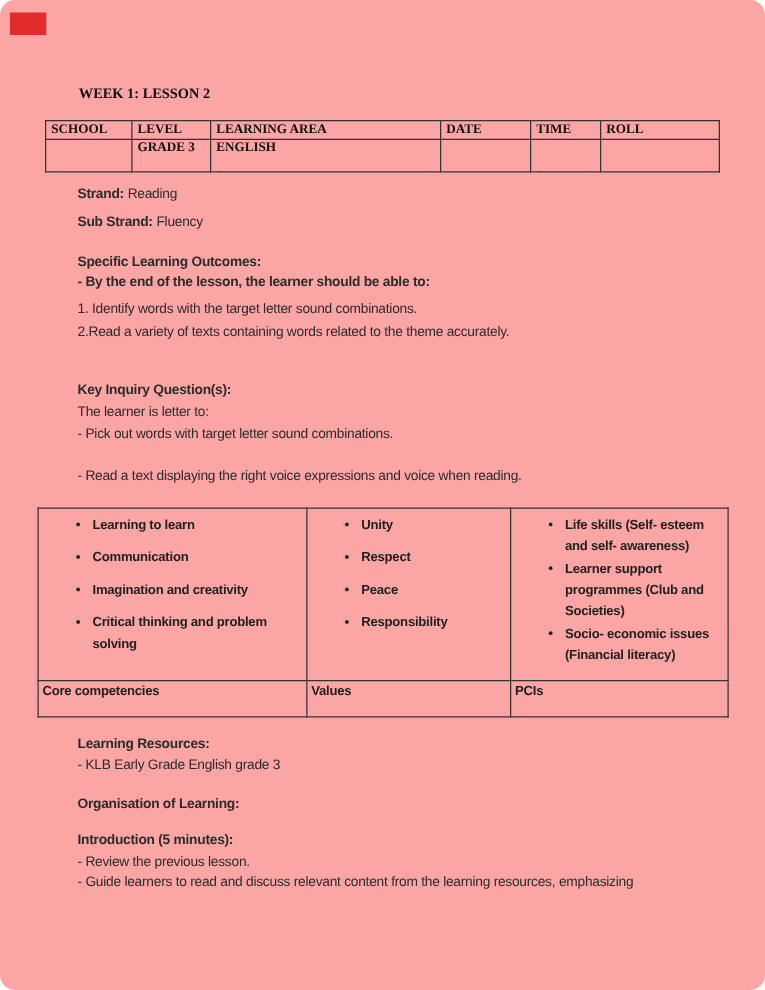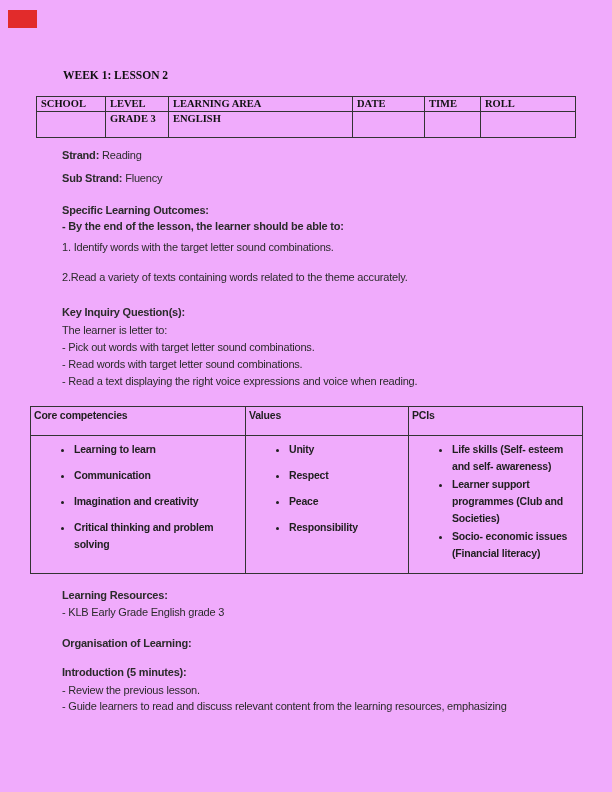--- a/index.html
+++ b/index.html
@@ -1,17 +1,17 @@
 <!DOCTYPE html>
 <html><head>
 <meta charset="utf-8">
 <style>
   html,body{margin:0;padding:0;background:#ffffff;}
-  .page{position:relative;width:612px;height:792px;background:#f0abfc;overflow:hidden;
-        font-family:"Liberation Sans",sans-serif;color:#2b2b2b;}
+  .page{position:relative;width:612px;height:792px;background:#fca5a5;overflow:hidden;
+        font-family:"Liberation Sans",sans-serif;color:#2b2b2b;border-radius:12px;}
   .red-mark{position:absolute;left:8px;top:10px;width:29px;height:18px;background:#e22b2b;}
   .heading{position:absolute;left:63px;top:69px;margin:0;
            font-family:"Liberation Serif",serif;font-size:11.5px;font-weight:bold;color:#111;}
   .info-table{position:absolute;left:36px;top:96px;border-collapse:collapse;table-layout:fixed;
               font-family:"Liberation Serif",serif;font-size:10.5px;font-weight:bold;color:#111;}
   .info-table th,.info-table td{border:1px solid #333;padding:1px 10px 0 4px;text-align:left;
               vertical-align:top;overflow:hidden;white-space:nowrap;}
   .info-table tr.r1{height:15px;}
   .info-table tr.r2{height:26px;}
   .ln{position:absolute;left:62px;font-size:11px;letter-spacing:-0.2px;line-height:12px;white-space:nowrap;}
@@ -65,41 +65,35 @@
   </tbody>
     </table>
 
   <div class="ln" style="top:149px"><span class="b">Strand:</span><span class="val">Reading</span></div>
 
   <div class="ln" style="top:172px"><span class="b">Sub Strand:</span><span class="val">Fluency</span></div>
 
   <div class="ln b" style="top:204px">Specific Learning Outcomes:</div>
   <div class="ln b" style="top:220px">- By the end of the lesson, the learner should be able to:</div>
   <div class="ln" style="top:241px">1. Identify words with the target letter sound combinations.</div>
-  <div class="ln" style="top:271px">2.Read a variety of texts containing words related to the theme accurately.</div>
+  <div class="ln" style="top:260px">2.Read a variety of texts containing words related to the theme accurately.</div>
 
   <div class="ln b" style="top:306px">Key Inquiry Question(s):</div>
   <div class="ln" style="top:324px">The learner is letter to:</div>
   <div class="ln" style="top:341px">- Pick out words with target letter sound combinations.</div>
-  <div class="ln" style="top:358px">- Read words with target letter sound combinations.</div>
   <div class="ln" style="top:375px">- Read a text displaying the right voice expressions and voice when reading.</div>
 
   <table class="matrix">
     <colgroup>
       <col style="width:215px">
         <col style="width:163px">
         <col style="width:174px">
     </colgroup>
     <tbody>
         <tr>
-      <th>Core competencies</th>
-      <th>Values</th>
-      <th>PCIs</th>
-    </tr>
-    <tr>
       <td>
         <ul class="gap">
           <li>Learning to learn</li>
           <li>Communication</li>
           <li>Imagination and creativity</li>
           <li>Critical thinking and problem solving</li>
         </ul>
       </td>
       <td>
         <ul class="gap">
@@ -110,20 +104,25 @@
         </ul>
       </td>
       <td>
         <ul class="tight">
           <li>Life skills (Self- esteem and self- awareness)</li>
           <li>Learner support programmes (Club and Societies)</li>
           <li>Socio- economic issues (Financial literacy)</li>
         </ul>
       </td>
     </tr>
+    <tr>
+      <th>Core competencies</th>
+      <th>Values</th>
+      <th>PCIs</th>
+    </tr>
   </tbody>
     </table>
 
   <div class="ln b" style="top:589px">Learning Resources:</div>
   <div class="ln" style="top:606px">- KLB Early Grade English grade 3</div>
 
   <div class="ln b" style="top:637px">Organisation of Learning:</div>
 
   <div class="ln b" style="top:666px">Introduction (5 minutes):</div>
   <div class="ln" style="top:684px">- Review the previous lesson.</div>

